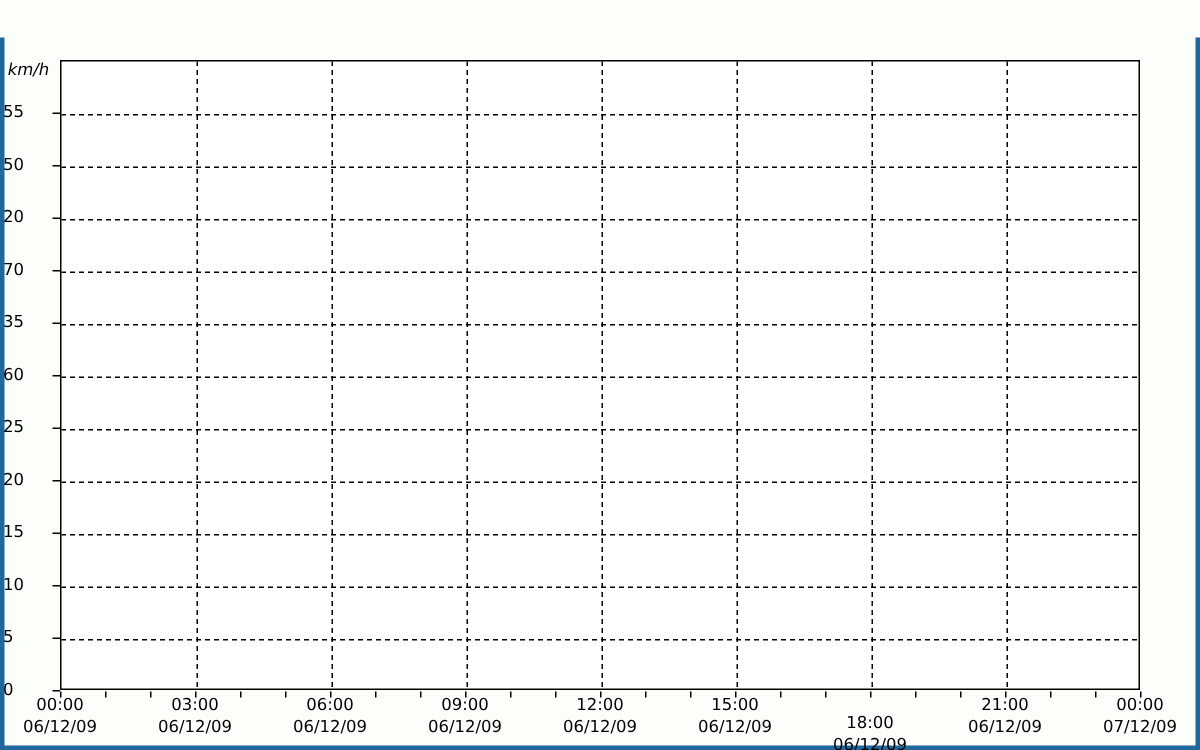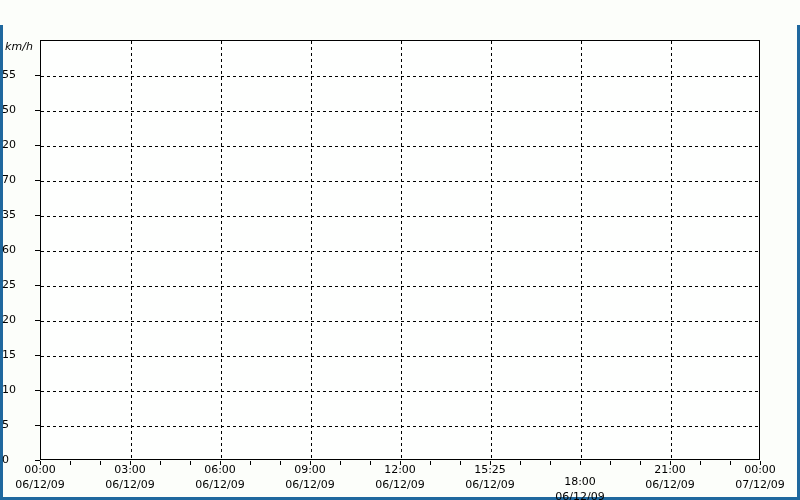--- a/index.html
+++ b/index.html
@@ -119,21 +119,21 @@
     </div>
     <div class="xlab" style="left: 265px;">
       <div>09:00</div>
       <div>06/12/09</div>
     </div>
     <div class="xlab" style="left: 355px;">
       <div>12:00</div>
       <div>06/12/09</div>
     </div>
     <div class="xlab" style="left: 445px;">
-      <div>15:25</div>
+      <div>15:00</div>
       <div>06/12/09</div>
     </div>
     <div class="xlab" style="left: 535px; margin-top: 12px;">
       <div>18:00</div>
       <div>06/12/09</div>
     </div>
     <div class="xlab" style="left: 625px;">
       <div>21:00</div>
       <div>06/12/09</div>
     </div>

